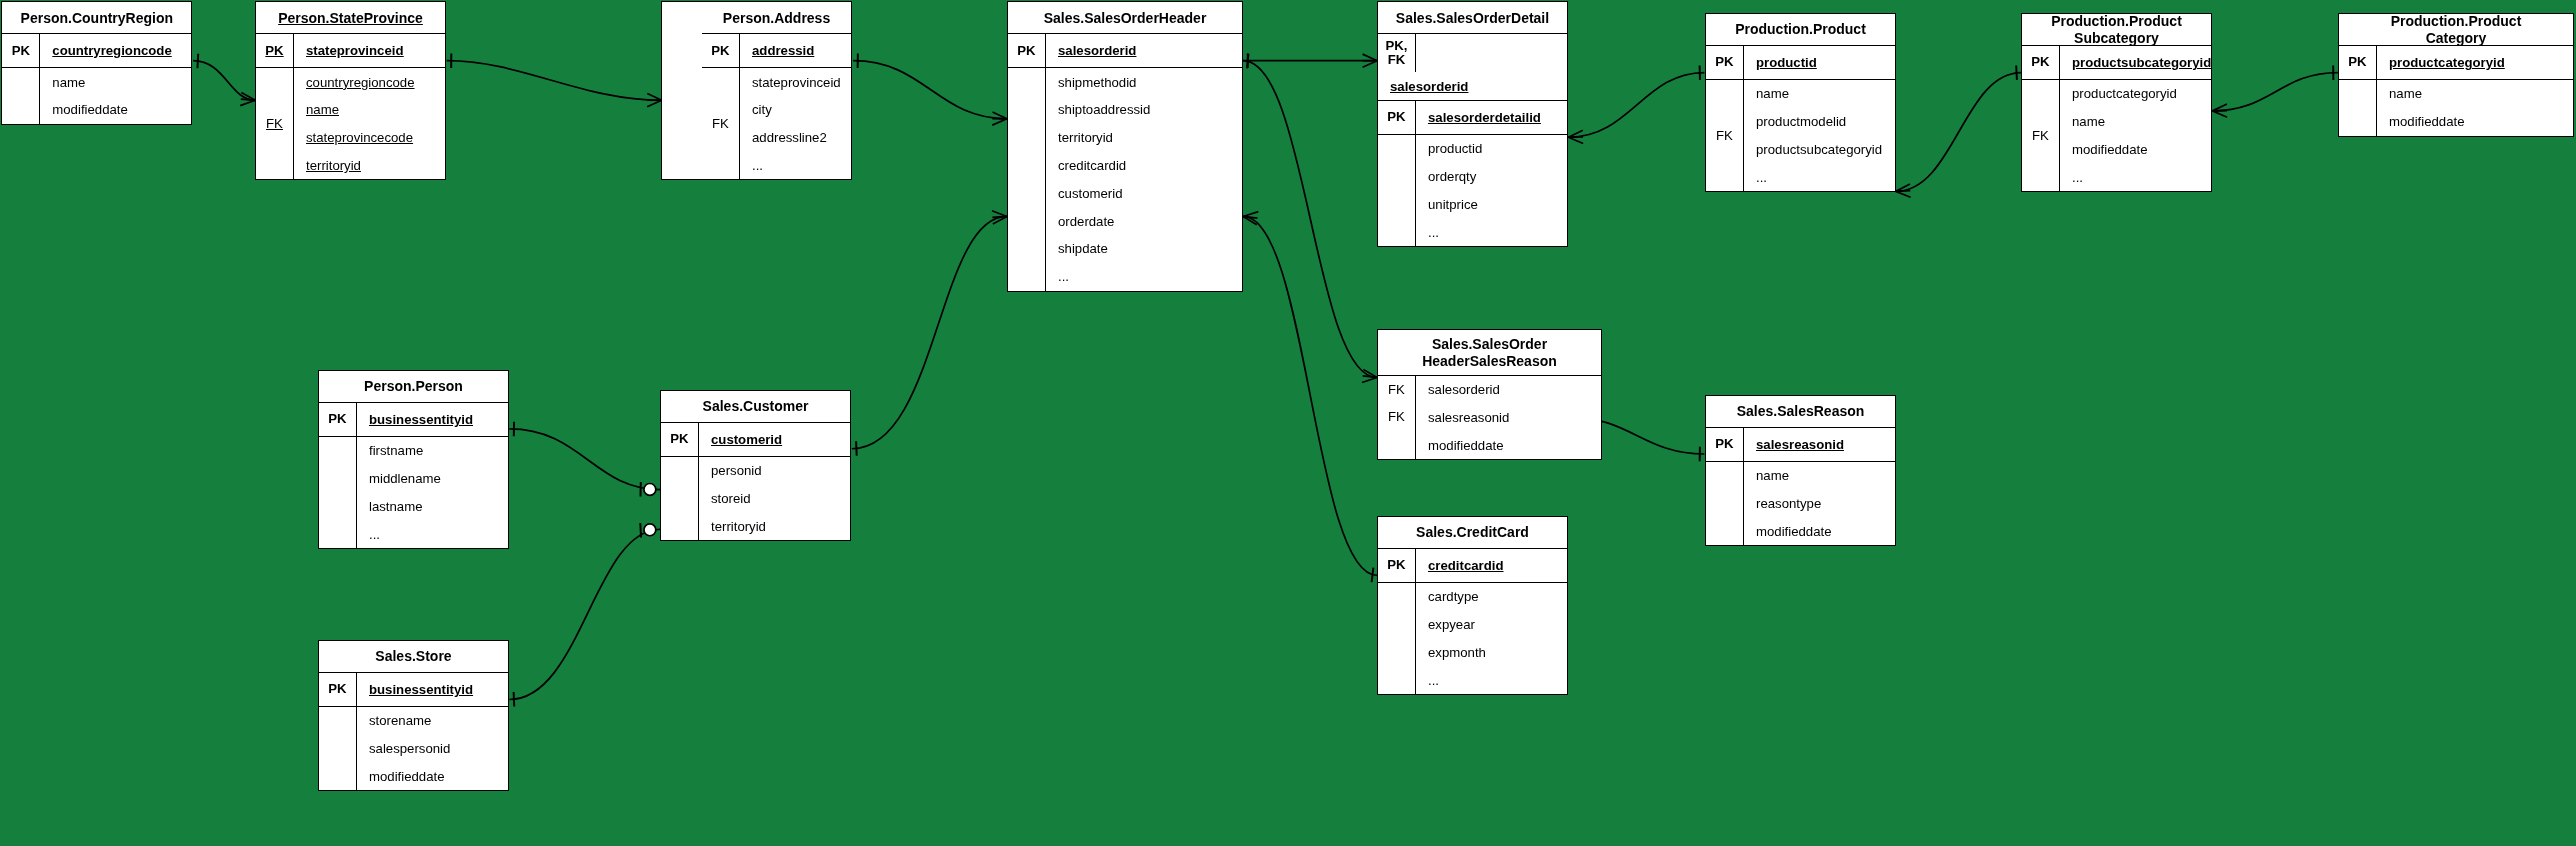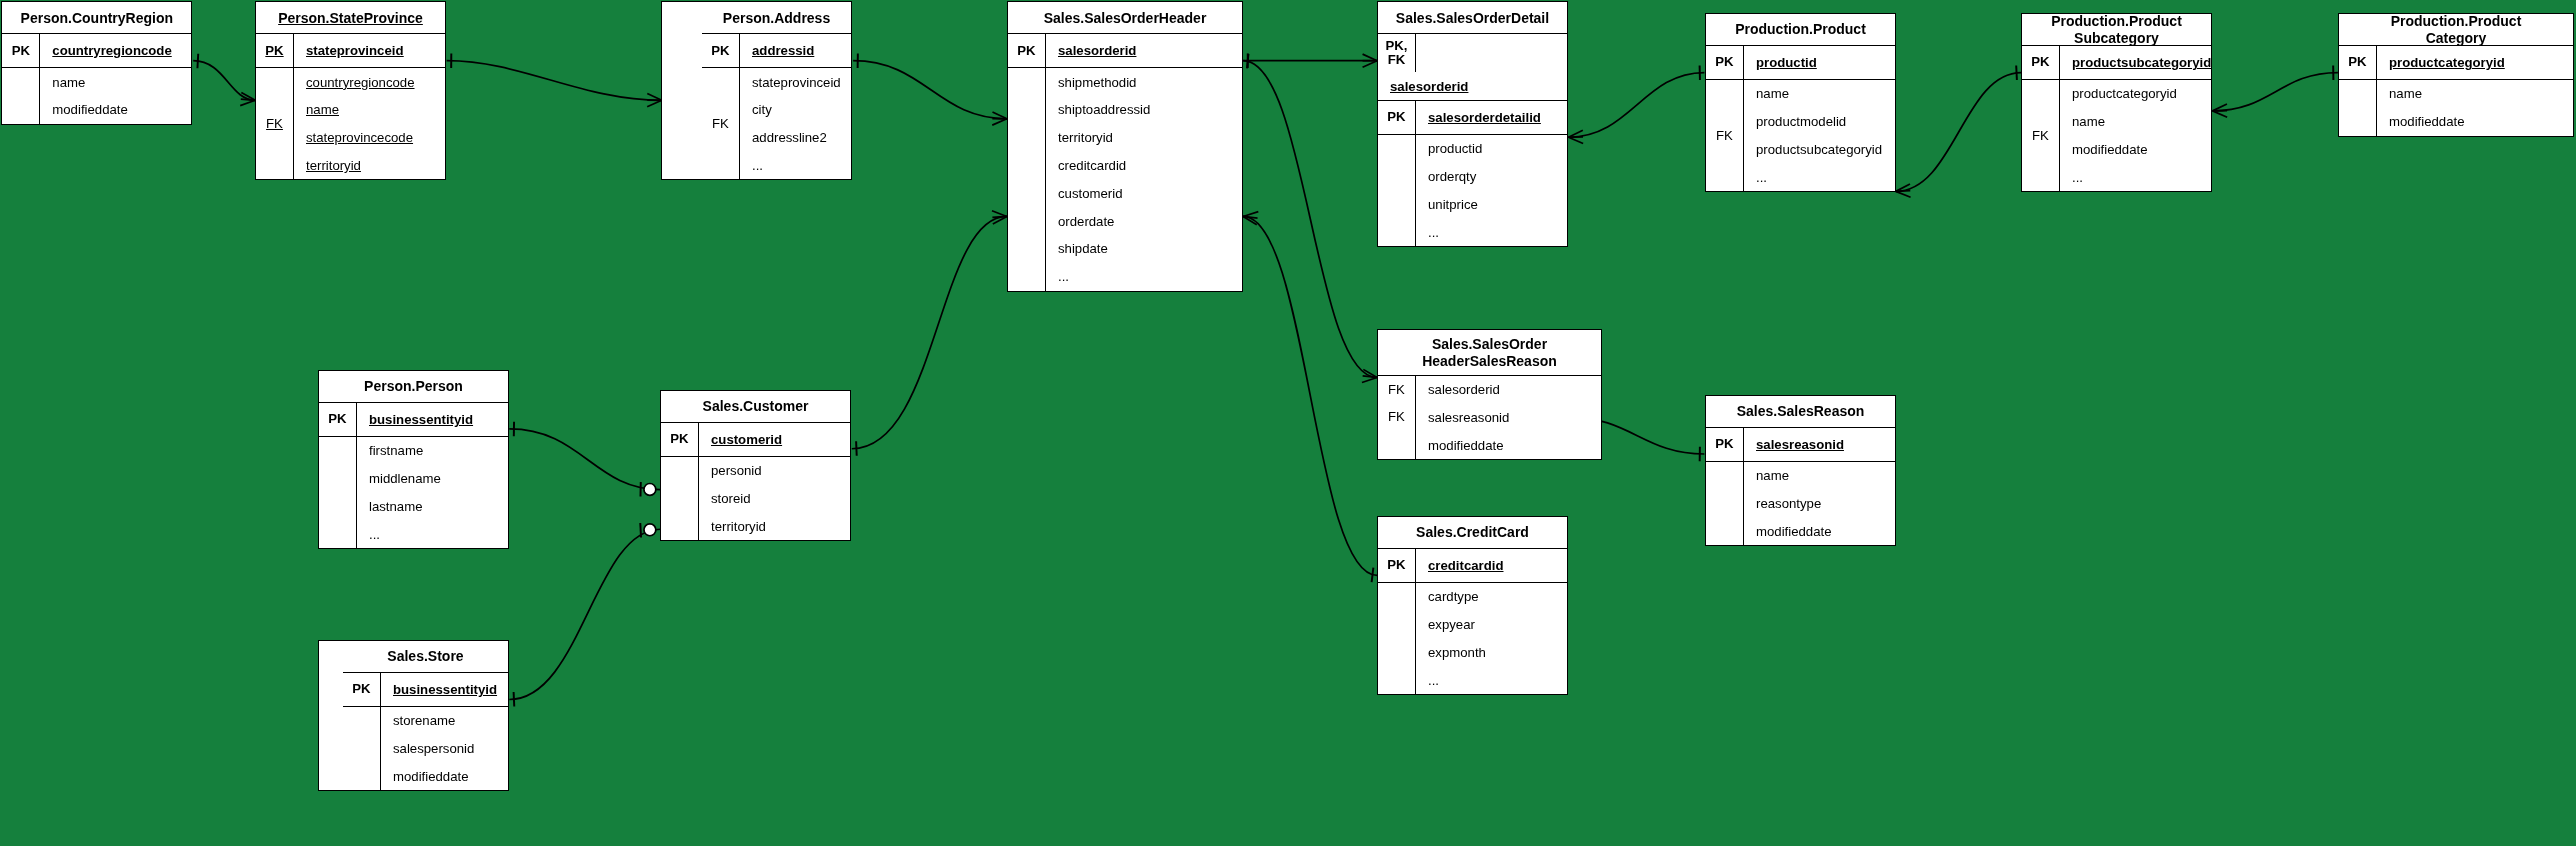--- a/index.html
+++ b/index.html
@@ -316,21 +316,21 @@
         <div class="rowgrp">
           <div class="keycol fk"></div>
           <div class="fieldcol">
             <div class="fld">personid</div>
             <div class="fld">storeid</div>
             <div class="fld">territoryid</div>
           </div>
         </div>
       </div>
     </div>
-    <div class="entity" style="left: 318px; top: 640px; width: 191px; padding-left: 24px;">
+    <div class="entity" style="left: 318px; top: 640px; width: 191px;">
       <div class="ent-title" style="height: 32px;">Sales.Store</div>
       <div class="ent-body">
         <div class="rowgrp sep" style="min-height: 34px;">
           <div class="keycol">PK</div>
           <div class="fieldcol">
             <div class="fld pk">businessentityid</div>
           </div>
         </div>
         <div class="rowgrp">
           <div class="keycol fk"></div>

